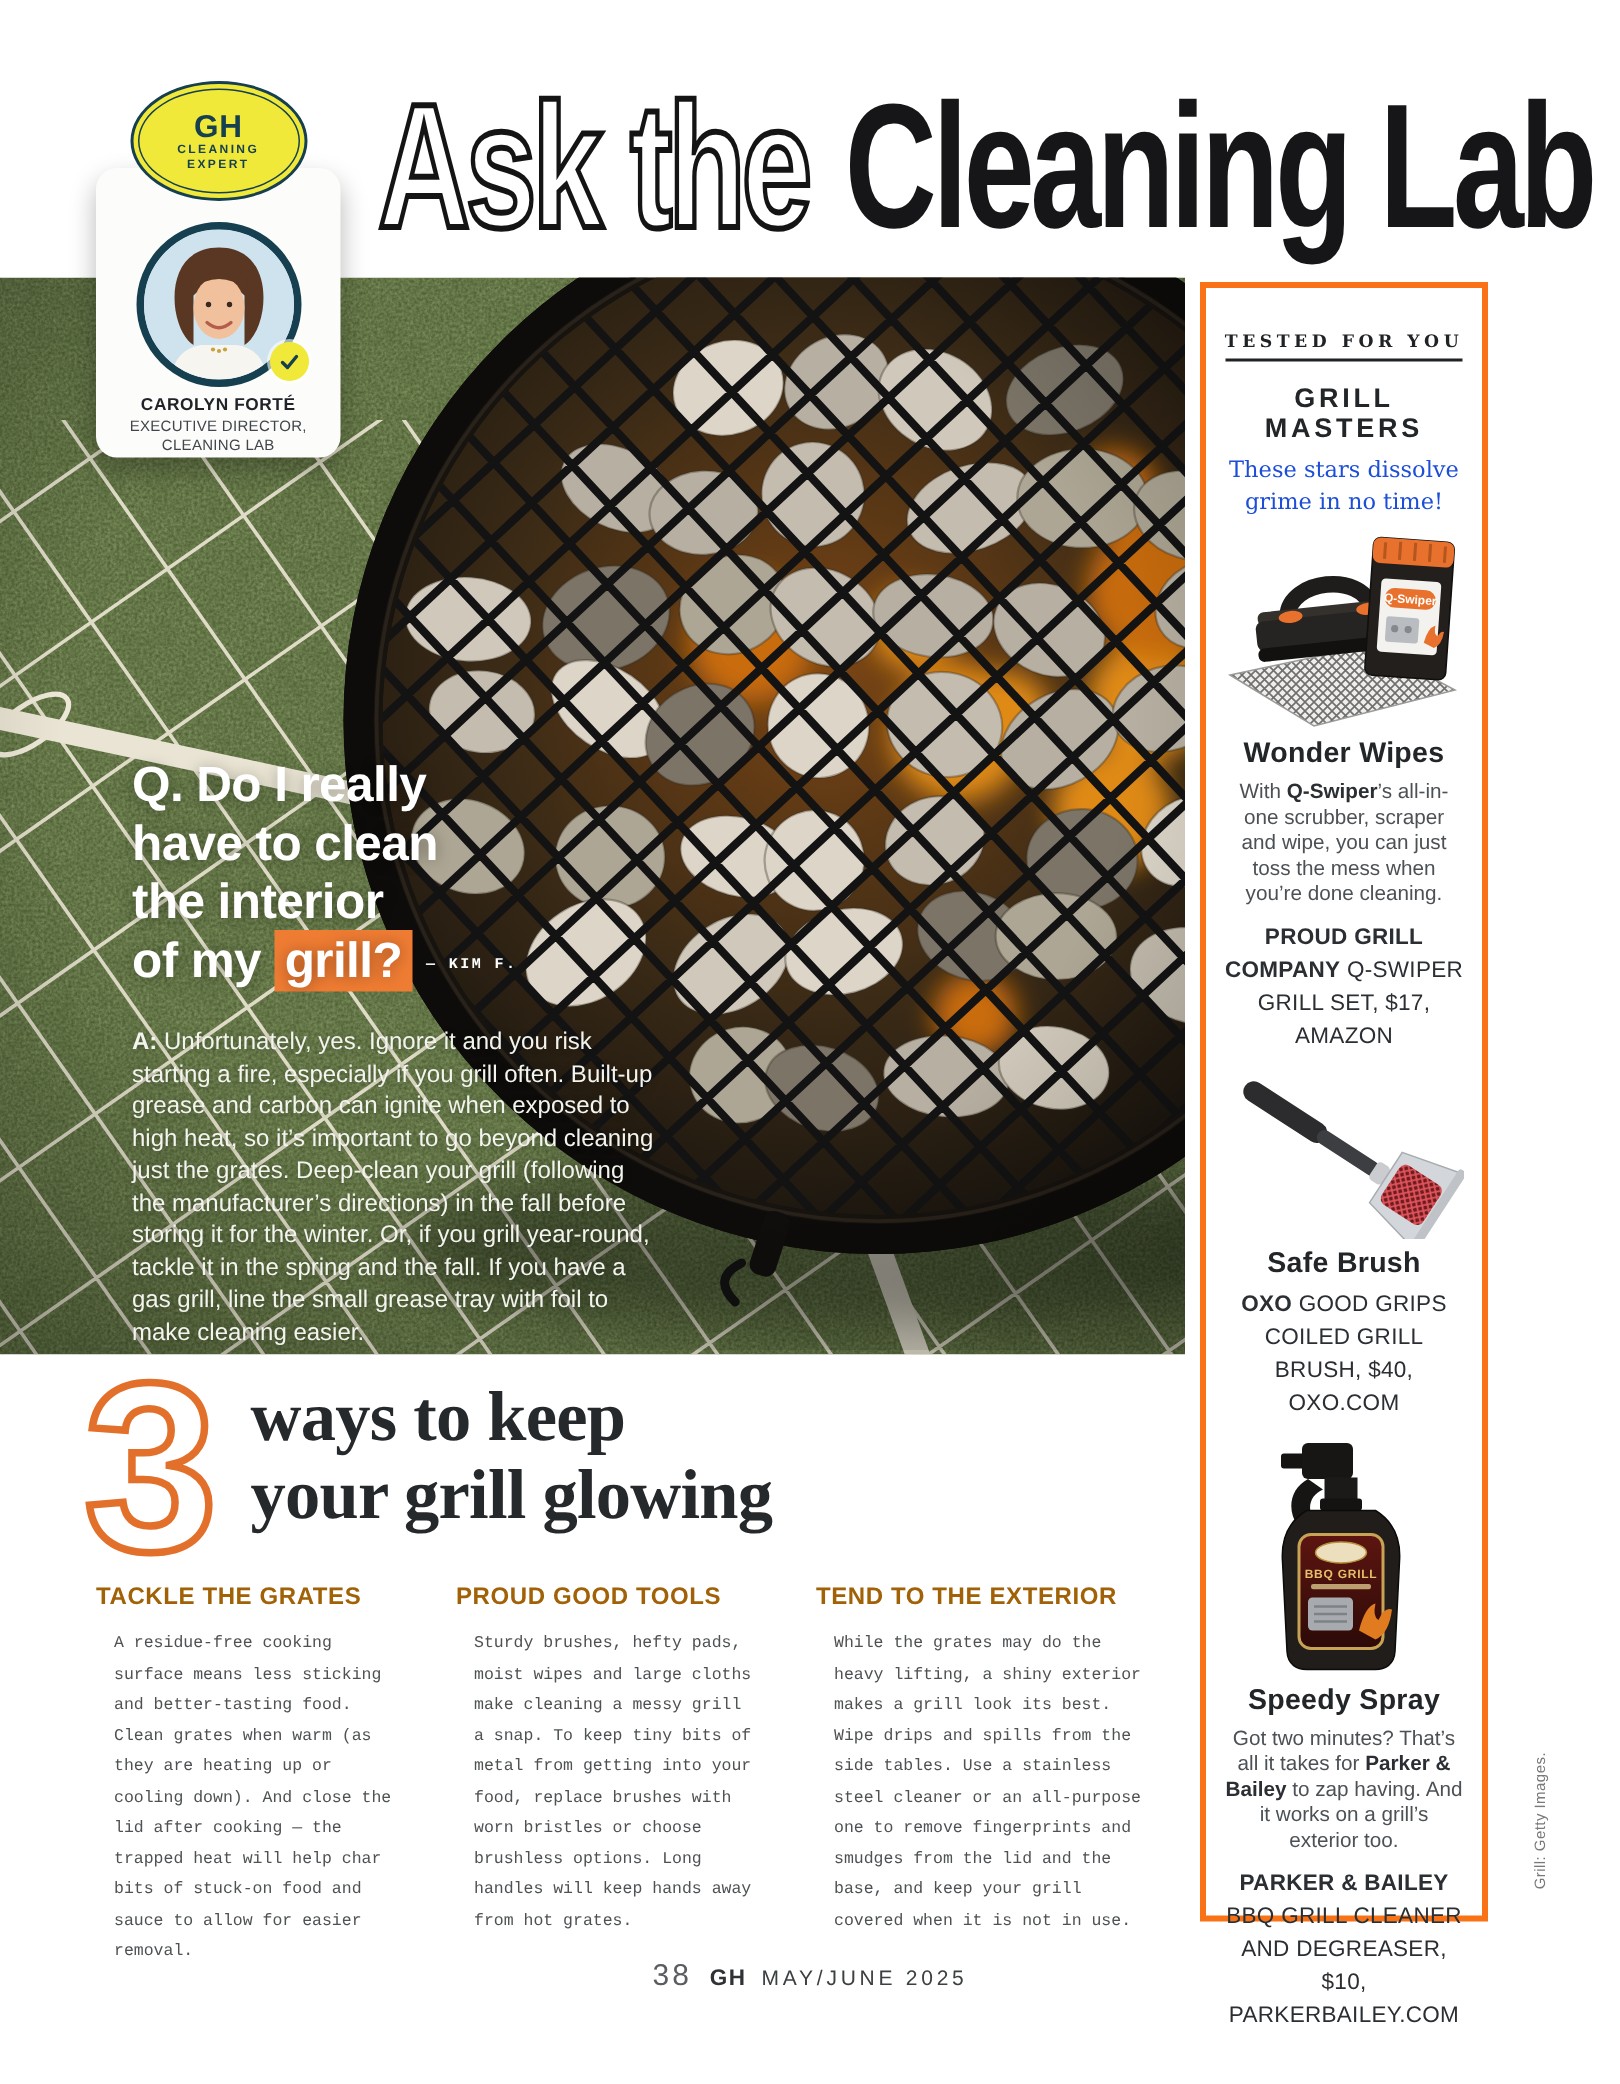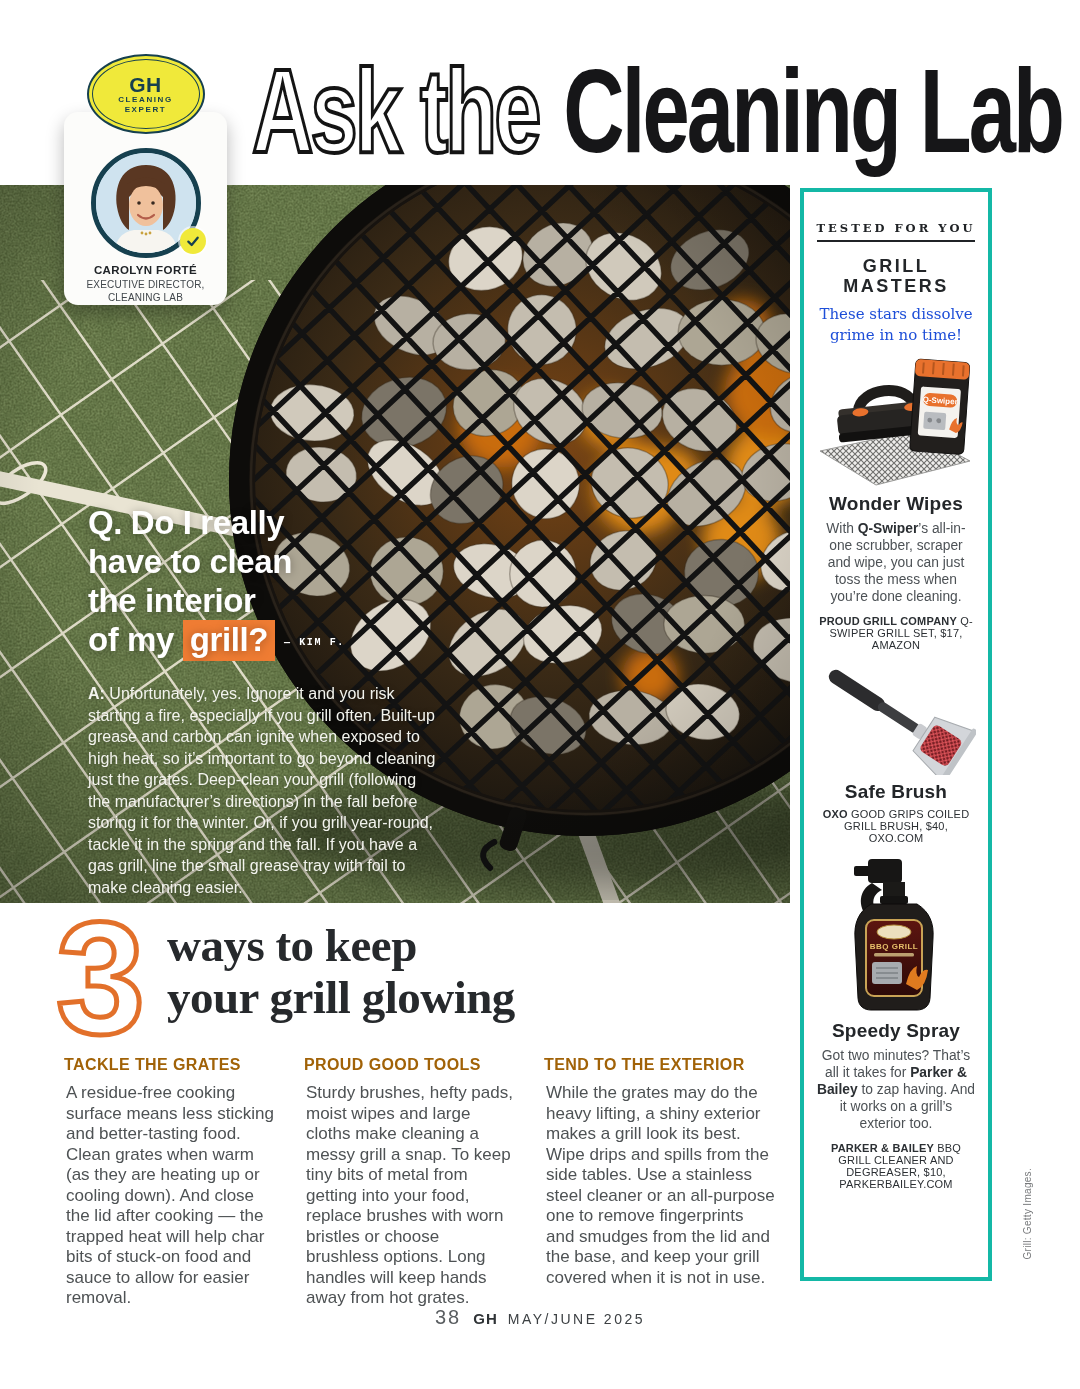--- a/index.html
+++ b/index.html
@@ -38,44 +38,44 @@
   .q-head{margin:0;font-size:33px;line-height:39px;font-weight:bold;color:#ffffff;letter-spacing:-.4px;
     text-shadow:0 1px 10px rgba(0,0,0,.35);}
   .q-head mark{background:#ef7c33;color:#fff;padding:1px 7px 3px 7px;}
   .asker{font-size:10px;font-weight:bold;letter-spacing:1.6px;margin-left:9px;text-shadow:none;vertical-align:6px;font-family:Liberation Mono, monospace;}
   .answer{margin:21px 0 0 0;width:352px;font-size:16px;line-height:21.5px;color:#f3f4ee;
     text-shadow:0 1px 6px rgba(0,0,0,.3);}
   .answer b{font-weight:bold;}
 
   
   .sidebar{position:absolute;left:800px;top:188px;width:192px;height:1093px;box-sizing:border-box;
-    background:#fff;border:4px solid #14b8a6;padding:26px 12px 10px 12px;text-align:center;z-index:4;}
+    background:#fff;border:4px solid #f97316;padding:26px 12px 10px 12px;text-align:center;z-index:4;}
   .kicker{display:inline-block;font-family:"DejaVu Serif","Liberation Serif",serif;font-size:11.5px;font-weight:bold;
     letter-spacing:3px;color:#202326;border-bottom:2px solid #202326;padding-bottom:5px;}
   .sb-title{margin:14px 0 8px 0;font-size:18px;line-height:1.12;font-weight:bold;letter-spacing:2.5px;color:#232629;}
   .sb-tag{margin:0 0 10px 0;font-family:"DejaVu Serif","Liberation Serif",serif;font-size:15px;line-height:1.35;color:#1d4ed8;}
   .prod-img{margin:6px auto 2px auto;display:block;}
   .sb-prod h4{margin:6px 0 5px 0;font-size:19px;font-weight:bold;color:#232629;letter-spacing:.2px;}
   .sb-prod p.body{margin:0 0 10px 0;font-size:13.8px;line-height:17px;color:#4c5155;}
   .sb-prod p.body b{color:#2b2f33;}
-  .sb-prod p.cap{margin:0 0 12px 0;font-size:11px;line-height:12px;color:#2b2f33;letter-spacing:.2px;}
+  .sb-prod p.cap{margin:0 0 12px 0;font-size:15px;line-height:22px;color:#2b2f33;letter-spacing:.2px;}
   .sb-prod p.cap b{font-weight:bold;}
 
   
   .ways{position:absolute;left:56px;top:912px;display:flex;align-items:flex-start;z-index:2;}
   .big3{font-size:160px;line-height:.82;font-weight:bold;color:transparent;
     -webkit-text-stroke:5px #e2702a;margin-right:22px;}
   .ways-text{margin:8px 0 0 0;font-family:"Liberation Serif","DejaVu Serif",serif;font-weight:bold;
     font-size:47px;line-height:1.1;color:#26292c;letter-spacing:-.5px;}
 
   
   .tips{position:absolute;left:64px;top:1056px;width:714px;display:grid;
     grid-template-columns:212px 212px 234px;column-gap:28px;}
   .tips h4{margin:0 0 9px 0;font-size:16px;font-weight:bold;color:#a16207;letter-spacing:.4px;}
-  .tips p{margin:2px;font-size:17px;line-height:20.5px;color:#4e5254;}
+  .tips p{margin:12px;font-size:11px;line-height:20.5px;color:#4e5254;font-family:Liberation Mono, monospace;}
 
   
   .folio{position:absolute;left:0;top:1306px;width:100%;text-align:center;color:#54585b;}
   .f-page{font-size:20px;letter-spacing:2px;margin-right:12px;color:#5a5e61;}
   .f-brand{font-size:15px;font-weight:bold;color:#2f3336;letter-spacing:1px;margin-right:10px;}
   .f-issue{font-size:14px;letter-spacing:2.5px;color:#3c4043;}
   .credit{position:absolute;left:1022px;top:1168px;font-size:10px;color:#77797b;
     writing-mode:vertical-rl;transform:rotate(180deg);letter-spacing:.3px;}
 </style>
 </head>

